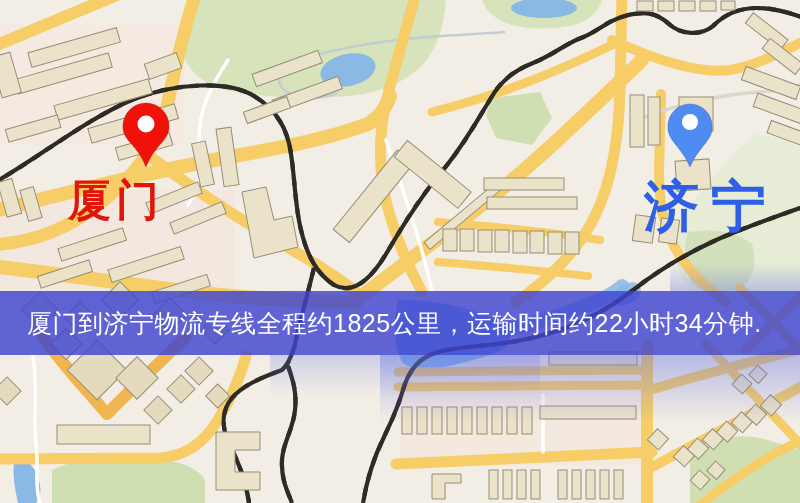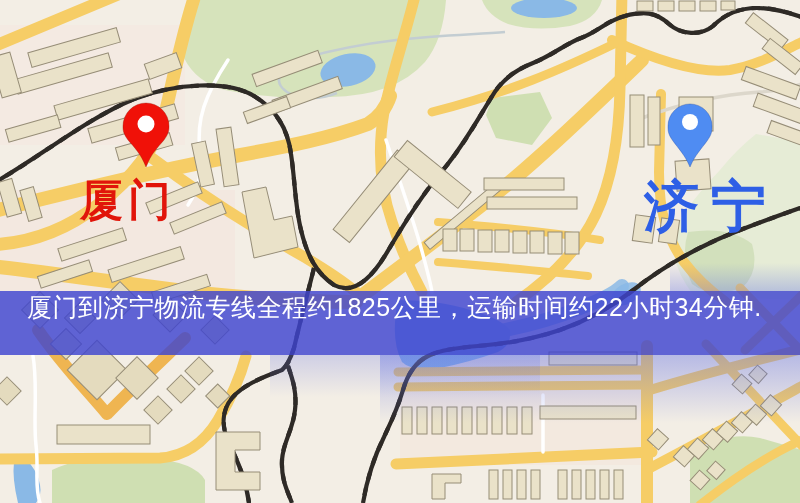--- a/index.html
+++ b/index.html
@@ -17,25 +17,25 @@
   .road2{fill:none;stroke:#efb551;stroke-linecap:round;stroke-linejoin:round}
   .wroad{fill:none;stroke:#ffffff;stroke-linecap:round;stroke-width:3.5}
   .groad{fill:none;stroke:#dcd7cb;stroke-linecap:round;stroke-width:3.5}
   .rail-b{fill:none;stroke:#2e2a26;stroke-width:4.2}
   .rail-d{fill:none;stroke:#ffffff;stroke-width:2.4;stroke-dasharray:8 8}
   .bld{fill:#eae2c9;stroke:#968d77;stroke-width:1}
   .bld2{fill:#e4dbbe;stroke:#968d77;stroke-width:1}
   .tint{position:absolute;pointer-events:none}
   
   .pin-label{position:absolute;font-weight:700;line-height:1;white-space:nowrap;}
-  .origin-label{left:80px;top:179px;font-size:43px;letter-spacing:5px;color:#e1150a;}
+  .origin-label{left:68px;top:179px;font-size:43px;letter-spacing:5px;color:#e1150a;}
   .dest-label{left:644px;top:179px;font-size:55px;letter-spacing:12px;color:#2e5fe6;}
   
   .banner{position:absolute;left:0;top:291px;width:800px;height:64px;
-          background:rgba(62,68,208,0.82);display:flex;}
+          background:rgba(62,68,208,0.82);display:flex;align-items:center;}
   .banner span{color:#ffffff;font-size:25px;letter-spacing:0.5px;padding-left:27px;white-space:nowrap;}
   .tint-right{right:0;top:355px;width:420px;height:80px;
           background:linear-gradient(to bottom,rgba(100,114,228,0.42),rgba(100,114,228,0) 85%);}
   .tint-mid{left:270px;top:355px;width:270px;height:42px;
           background:linear-gradient(to bottom,rgba(100,114,228,0.25),rgba(100,114,228,0));}
   .tint-topright{right:0;top:263px;width:130px;height:28px;
           background:linear-gradient(to top,rgba(100,114,228,0.35),rgba(100,114,228,0));}
 </style>
 </head>
 <body>

